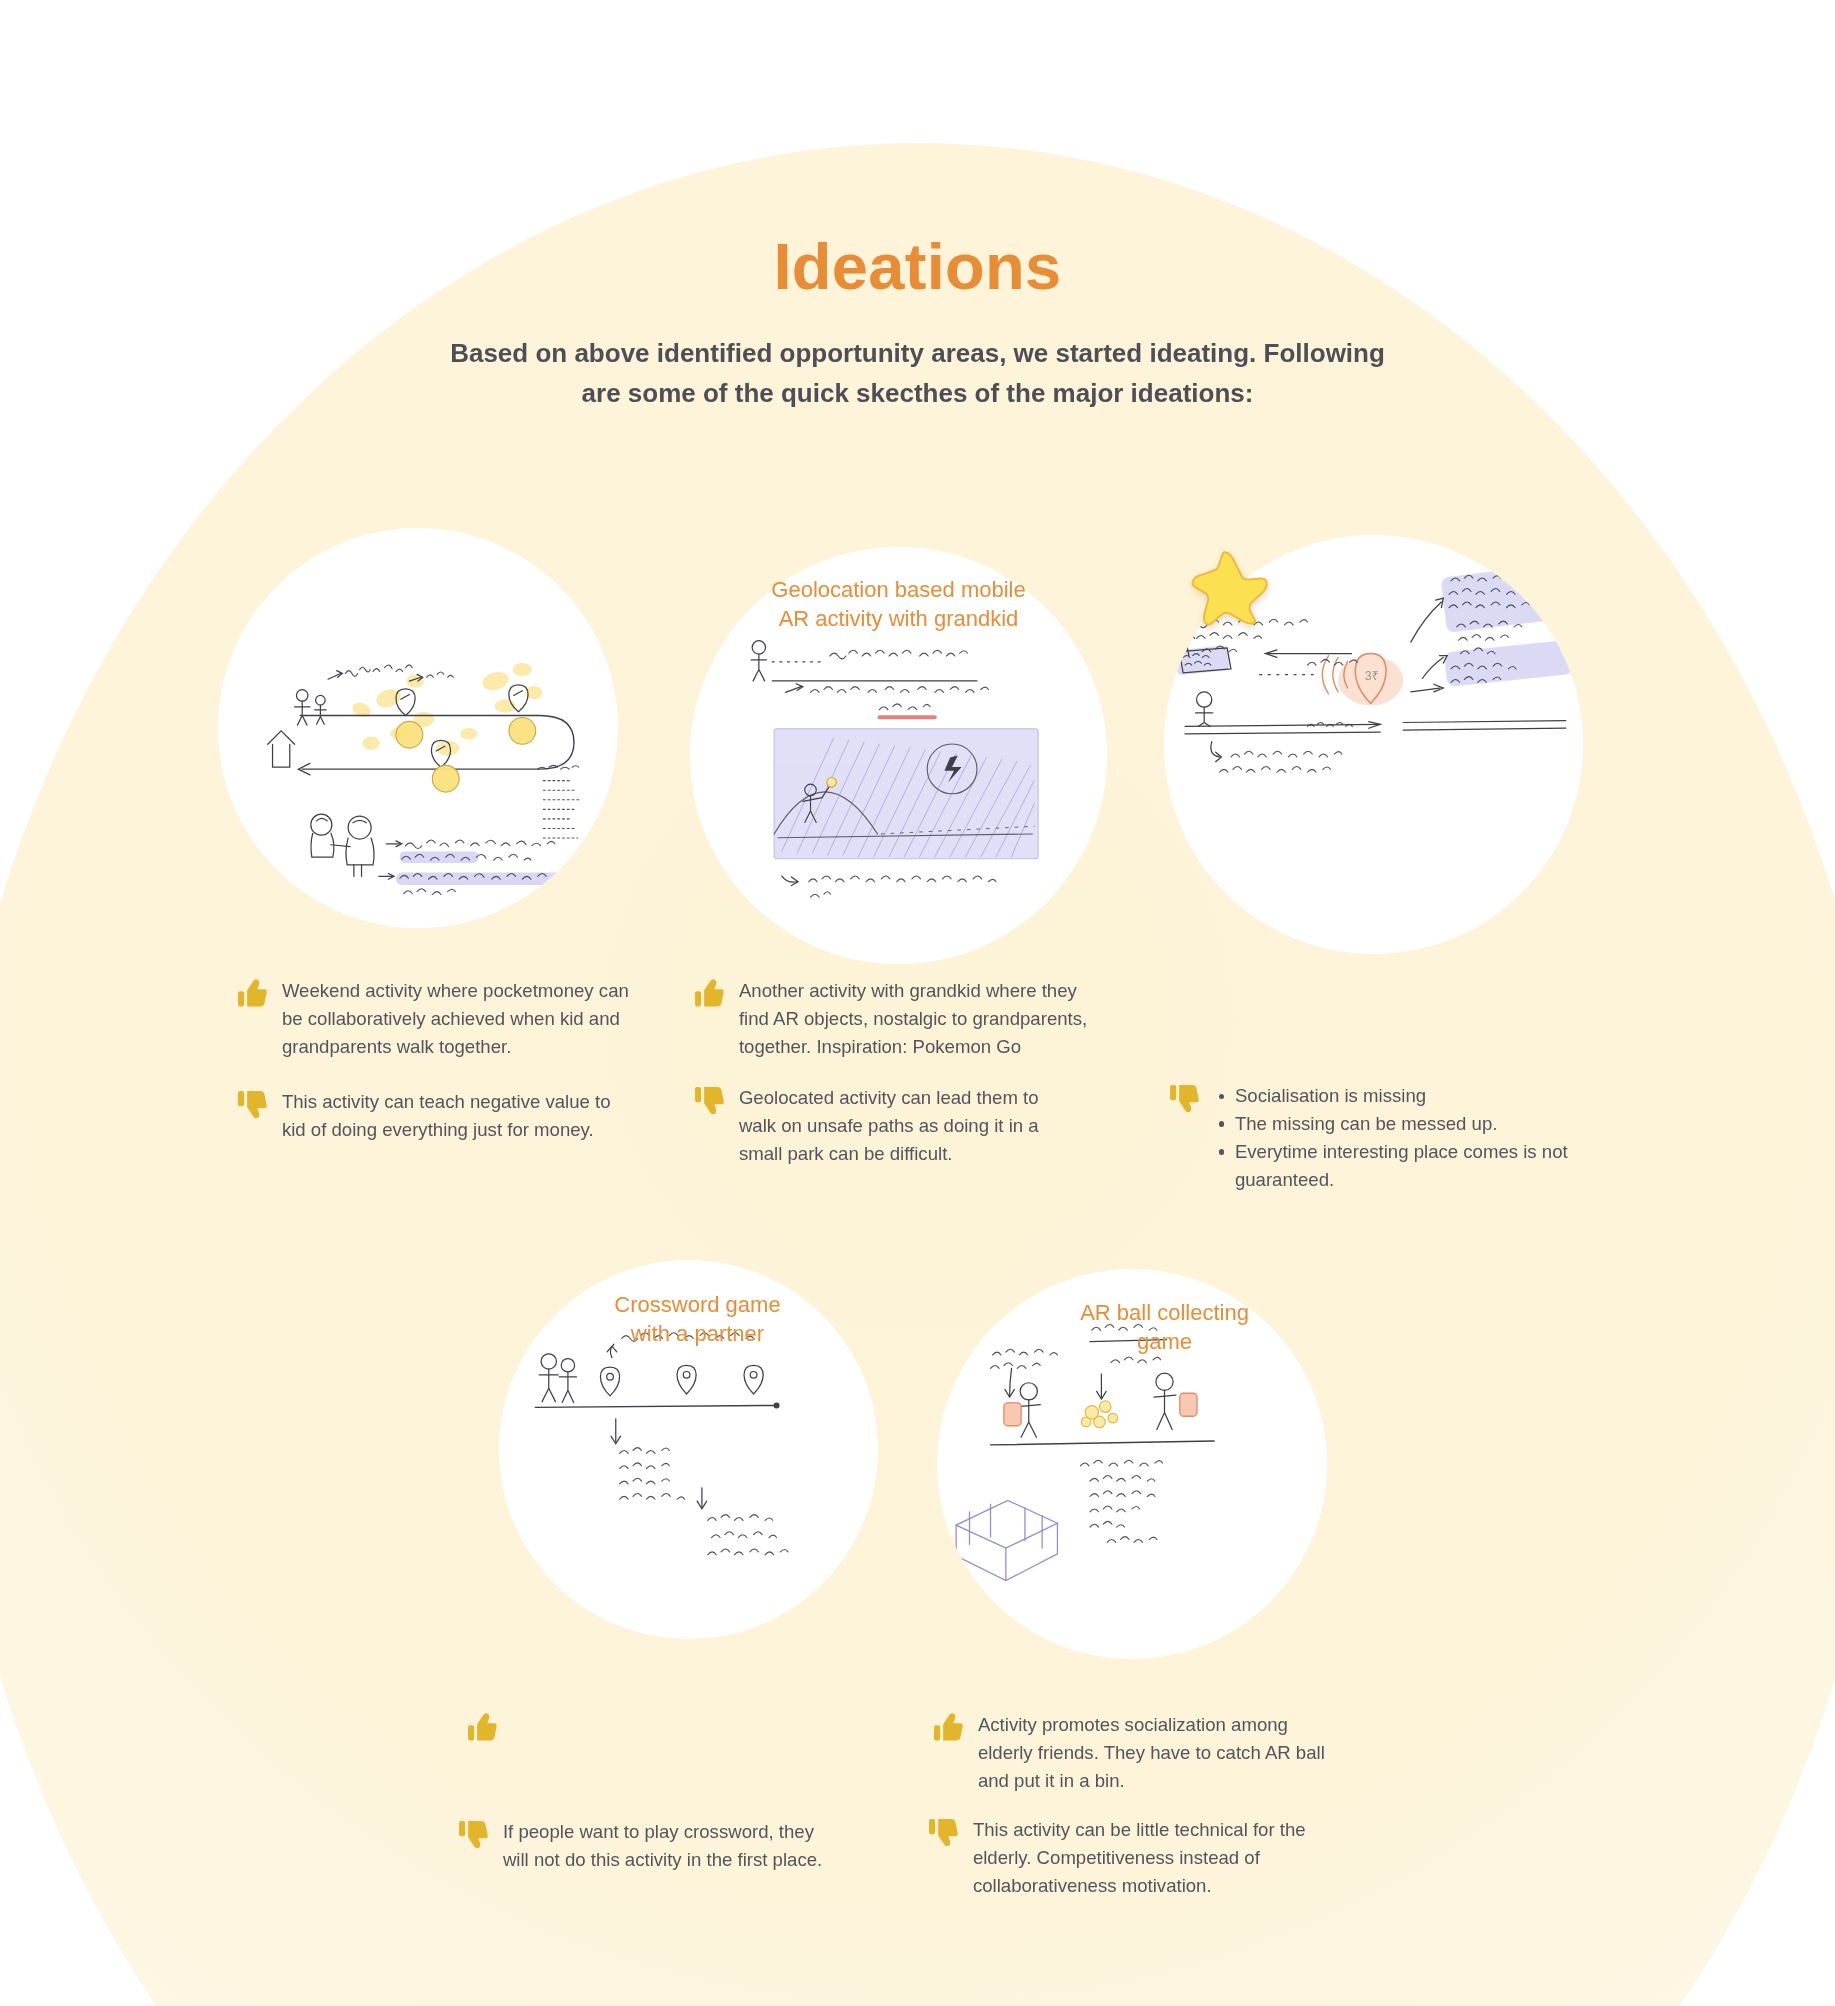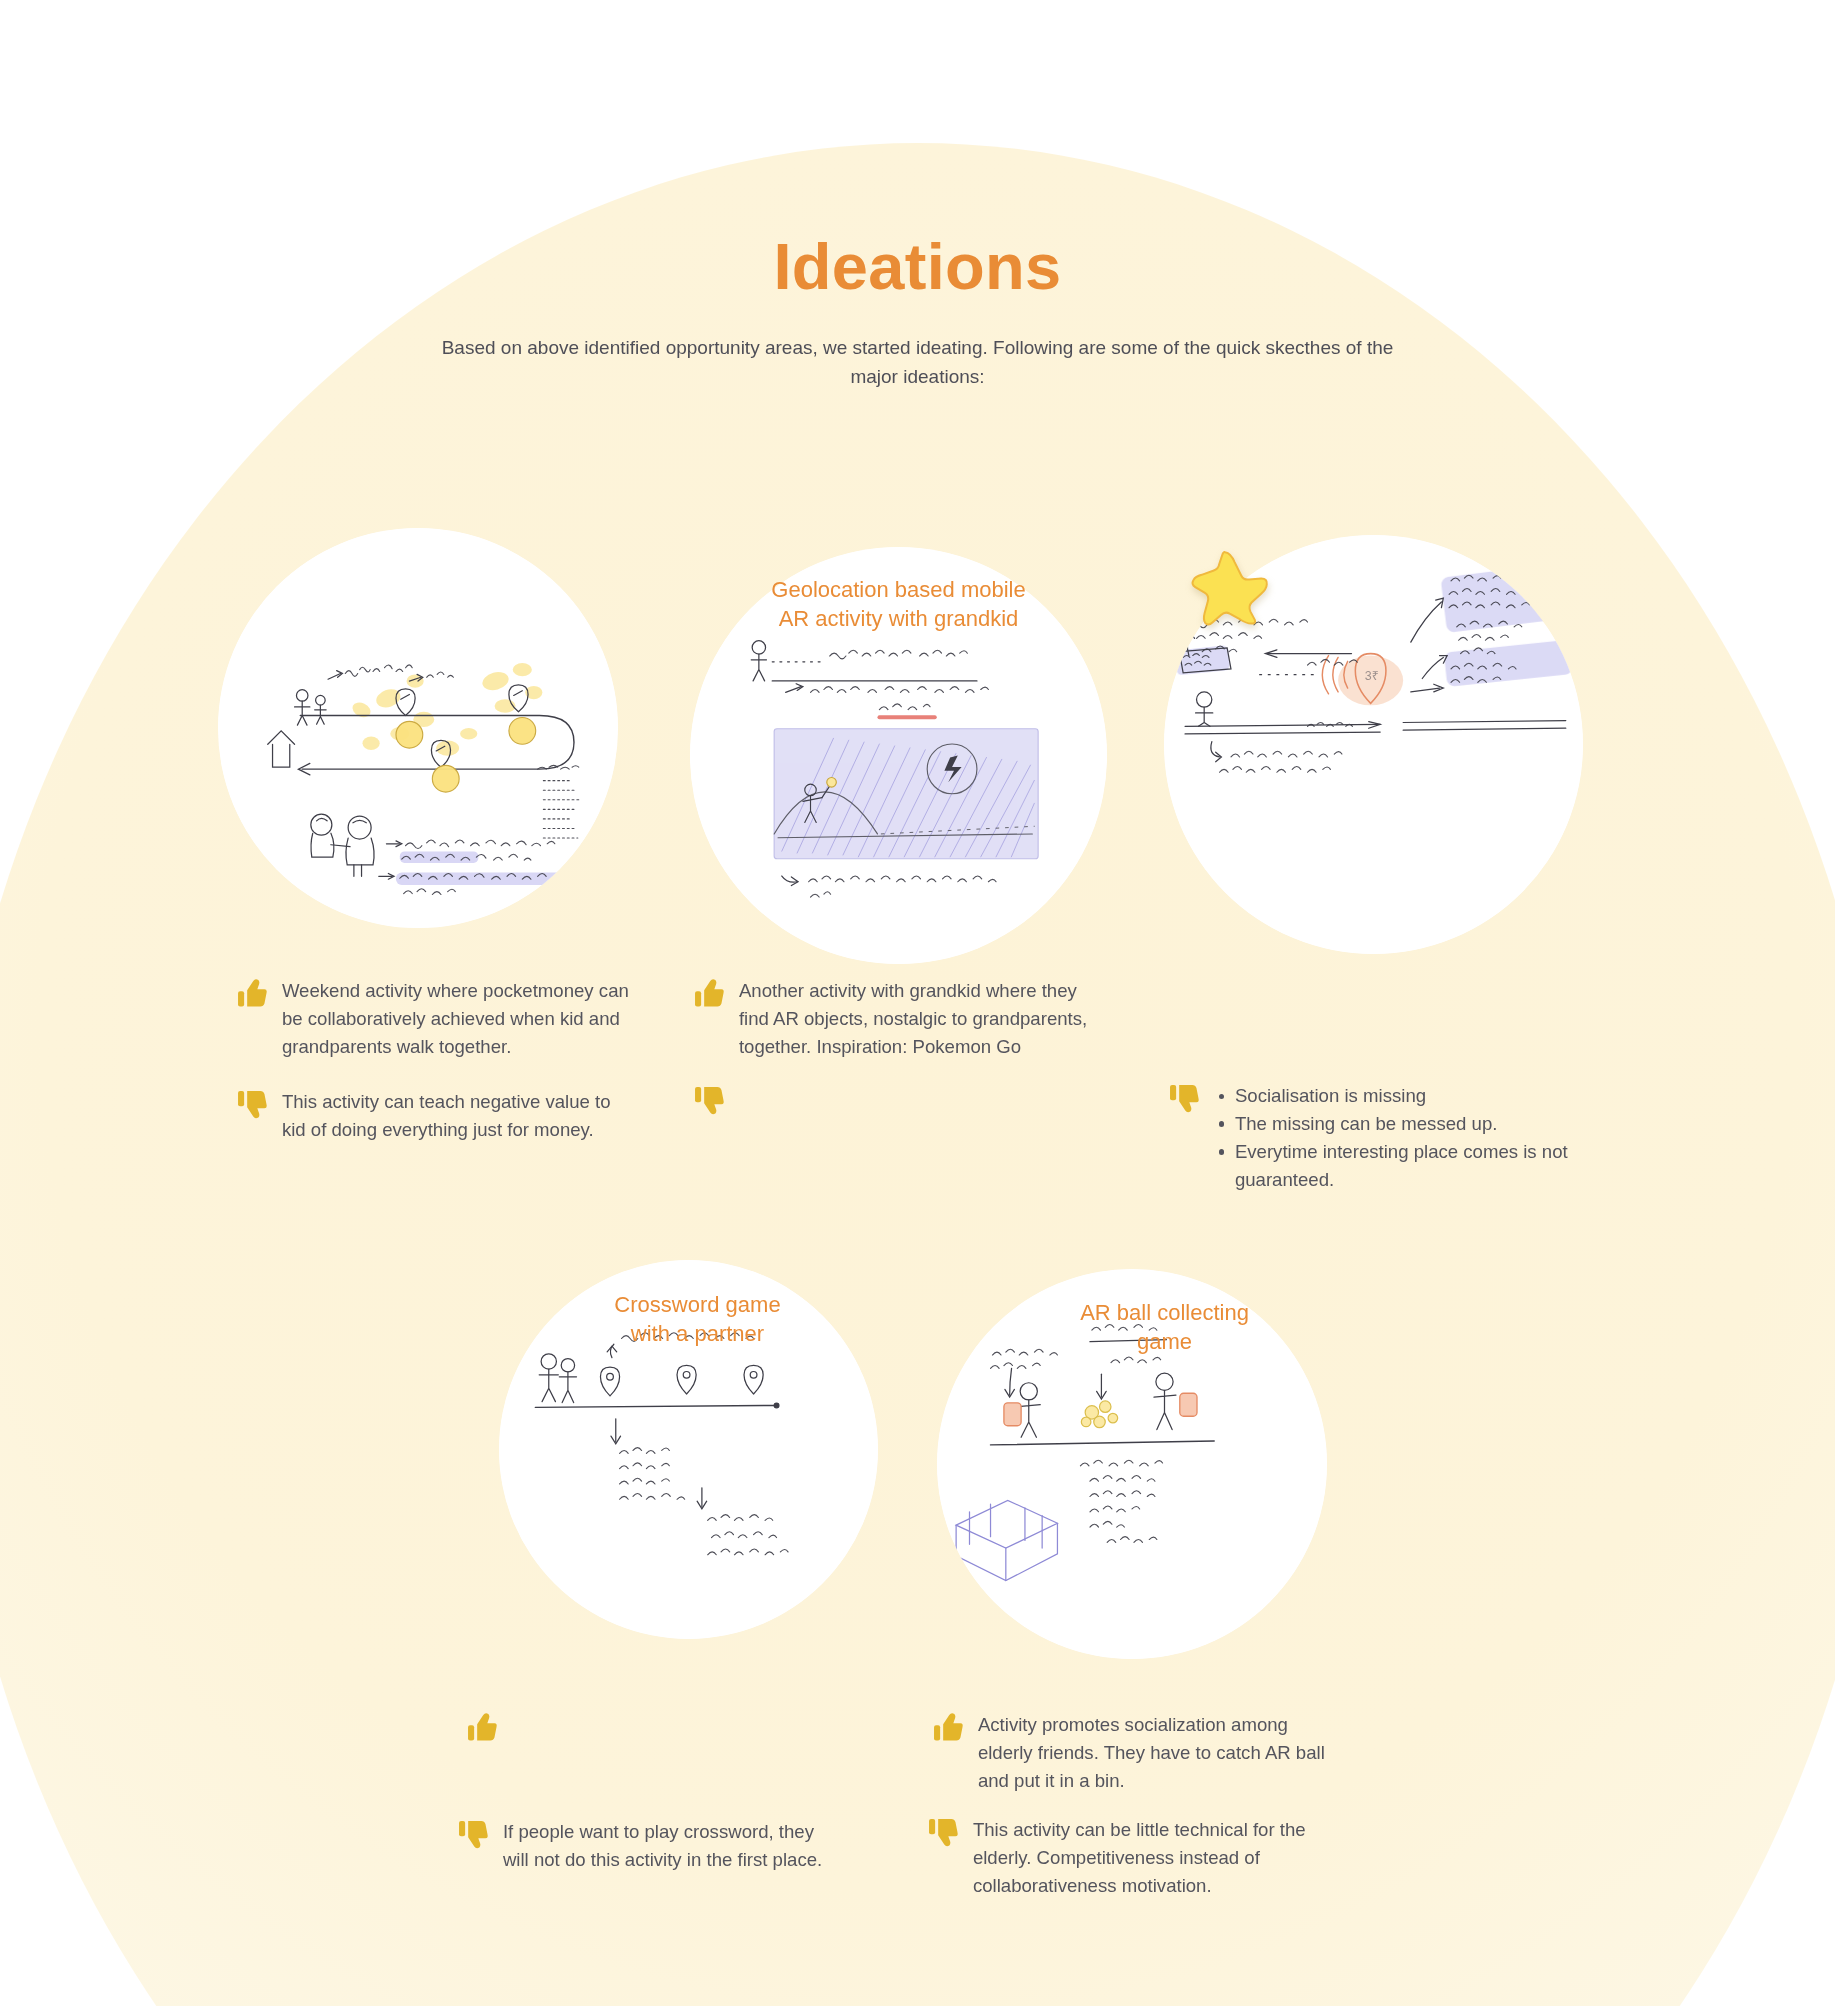--- a/index.html
+++ b/index.html
@@ -38,23 +38,24 @@
     margin-top:234px;
     font-size:65px;
     font-weight:bold;
     color:#e98c36;
     letter-spacing:0.3px;
     line-height:1;
   }
   .page-subtitle {
     margin:35px auto 0;
     width:975px;
-    font-size:19px;
+    font-size:26px;
     line-height:1.52;
     color:#4e4e57;
+    font-weight:bold;
   }
 
   
   .circle {
     position:absolute;
     border-radius:50%;
     background:#ffffff;
     overflow:hidden;
   }
   .circle::after {
@@ -379,20 +380,21 @@
       <rect x="2" y="14" width="6" height="15" rx="2" fill="#e3b52a"></rect>
     </svg>
     <div class="note-text">Another activity with grandkid where they find AR objects, nostalgic to grandparents, together. Inspiration: Pokemon Go</div>
   </div>
 
   <div class="note" style="left:693px; top:1084px; width:382px;">
     <svg class="thumb" viewBox="0 0 32 32">
       <path d="M11 19 L17 28 Q19 31 22 29 Q24 27 22 23 L21 20 L28 20 Q31 20 30 16 L28 6 Q27 3 24 3 L11 3 Z" fill="#e3b52a"></path>
       <rect x="2" y="3" width="6" height="15" rx="2" fill="#e3b52a"></rect>
     </svg>
+    <div class="note-text">Geolocated activity can lead them to walk on unsafe paths as doing it in a small park can be difficult.</div>
   </div>
 
 
   <div class="note" style="left:1168px; top:1082px; width:497px;">
     <svg class="thumb" viewBox="0 0 32 32">
       <path d="M11 19 L17 28 Q19 31 22 29 Q24 27 22 23 L21 20 L28 20 Q31 20 30 16 L28 6 Q27 3 24 3 L11 3 Z" fill="#e3b52a"></path>
       <rect x="2" y="3" width="6" height="15" rx="2" fill="#e3b52a"></rect>
     </svg>
     <ul class="note-list">
         <li>Socialisation is missing</li>

